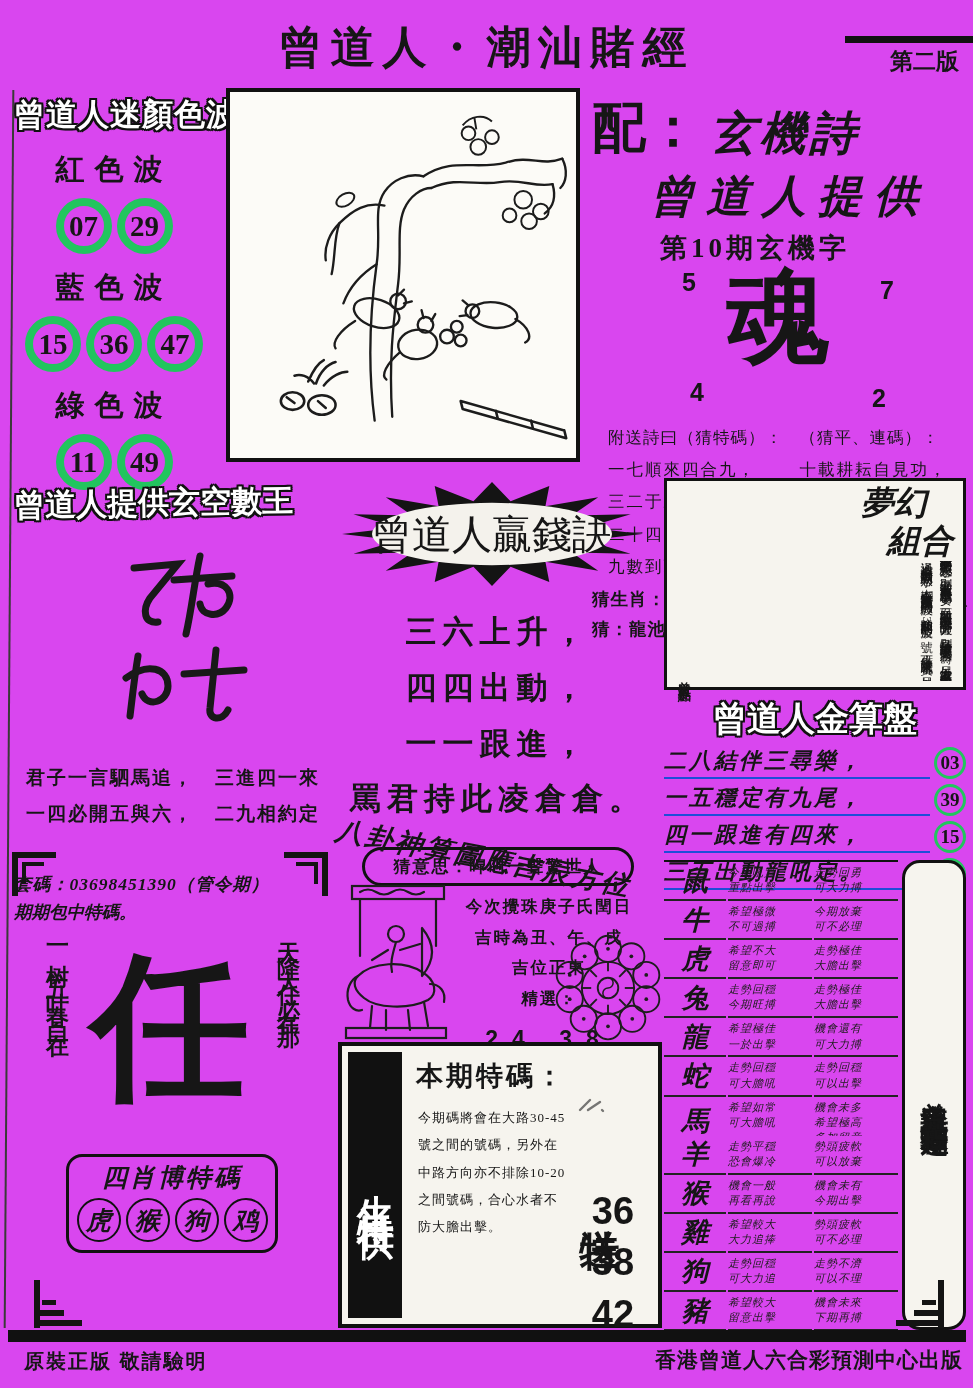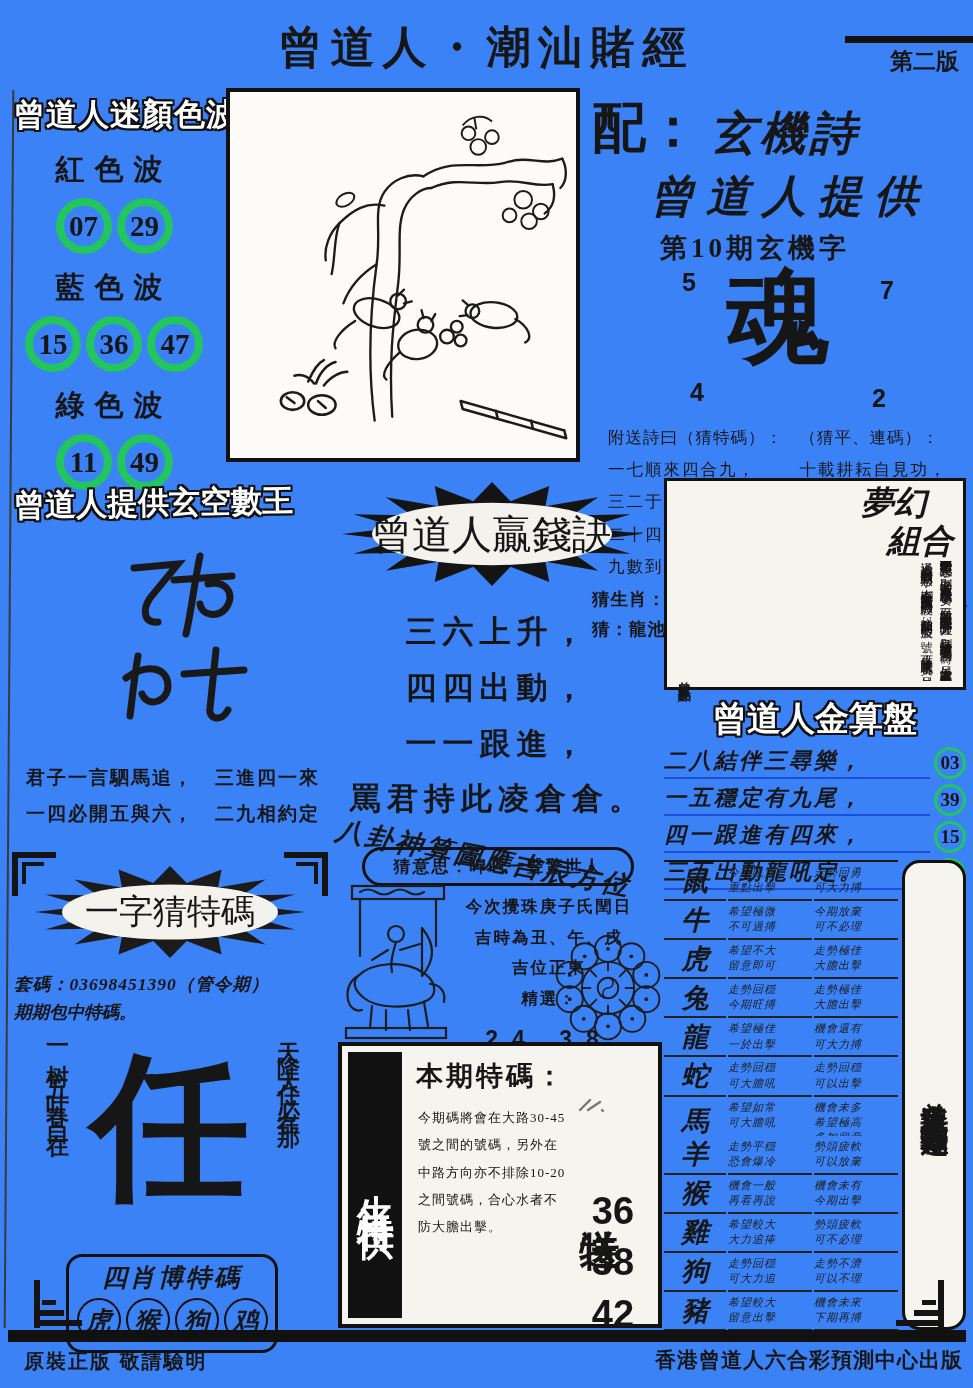--- a/index.html
+++ b/index.html
@@ -1,19 +1,19 @@
 <!DOCTYPE html>
 <html><head>
 <meta charset="utf-8">
 <style>
   html,body{margin:0;padding:0;background:#c9c7c2;}
   *{box-sizing:border-box;}
   #page{
     position:relative;width:973px;height:1388px;margin:0 auto;
-    background:#3b82f6;color:#161616;overflow:hidden;
+    background:#d946ef;color:#161616;overflow:hidden;
     font-family:"Liberation Serif",serif;
   }
   .sec{position:absolute;}
   .nosel{user-select:none;}
   
   .page-title{left:0;top:18px;width:100%;text-align:center;
     font-size:44px;font-weight:bold;letter-spacing:8px;
     font-family:"Liberation Sans",sans-serif;}
   .edition-bar{right:0;top:36px;width:128px;height:7px;background:#111;}
   .edition{right:14px;top:46px;font-size:23px;font-weight:bold;
@@ -412,27 +412,20 @@
         </g>
     </svg>
     <svg class="corner" style="right:-2px;top:-6px;transform:scaleX(-1)" width="44" height="44" viewBox="0 0 44 44">
       <g fill="#141414">
           <rect x="0" y="0" width="44" height="6"></rect>
           <rect x="0" y="0" width="6" height="44"></rect>
           <rect x="10" y="10" width="22" height="4"></rect>
           <rect x="10" y="10" width="4" height="22"></rect>
         </g>
     </svg>
-    <div class="burst one-burst">
-      <svg viewBox="0 0 100 100" preserveAspectRatio="none">
-        <polygon fill="#1b1b1b" points="100,50 81.4,56.2 96.2,69.1 76.6,67.8 85.4,85.4 67.8,76.6 69.1,96.2 56.2,81.4 50,100 43.8,81.4 30.9,96.2 32.2,76.6 14.6,85.4 23.4,67.8 3.8,69.1 18.6,56.2 0,50 18.6,43.8 3.8,30.9 23.4,32.2 14.6,14.6 32.2,23.4 30.9,3.8 43.8,18.6 50,0 56.2,18.6 69.1,3.8 67.8,23.4 85.4,14.6 76.6,32.2 96.2,30.9 81.4,43.8"></polygon>
-        <ellipse cx="50" cy="50" rx="40" ry="30" fill="#f4f2ec"></ellipse>
-      </svg>
-      <span class="burst-label">一字猜特碼</span>
-    </div>
     <div class="one-code">套碼：03698451390（管令期）</div>
     <div class="one-promise">期期包中特碼。</div>
     <div class="one-mid">
       <div class="vtxt one-vleft">一树五叶春自在</div>
       <div class="one-big">任</div>
       <div class="vtxt one-vright">天降大任必在那</div>
     </div>
     <div class="four-box">
       <div class="four-title">四肖博特碼</div>
       <div class="four-circles">

